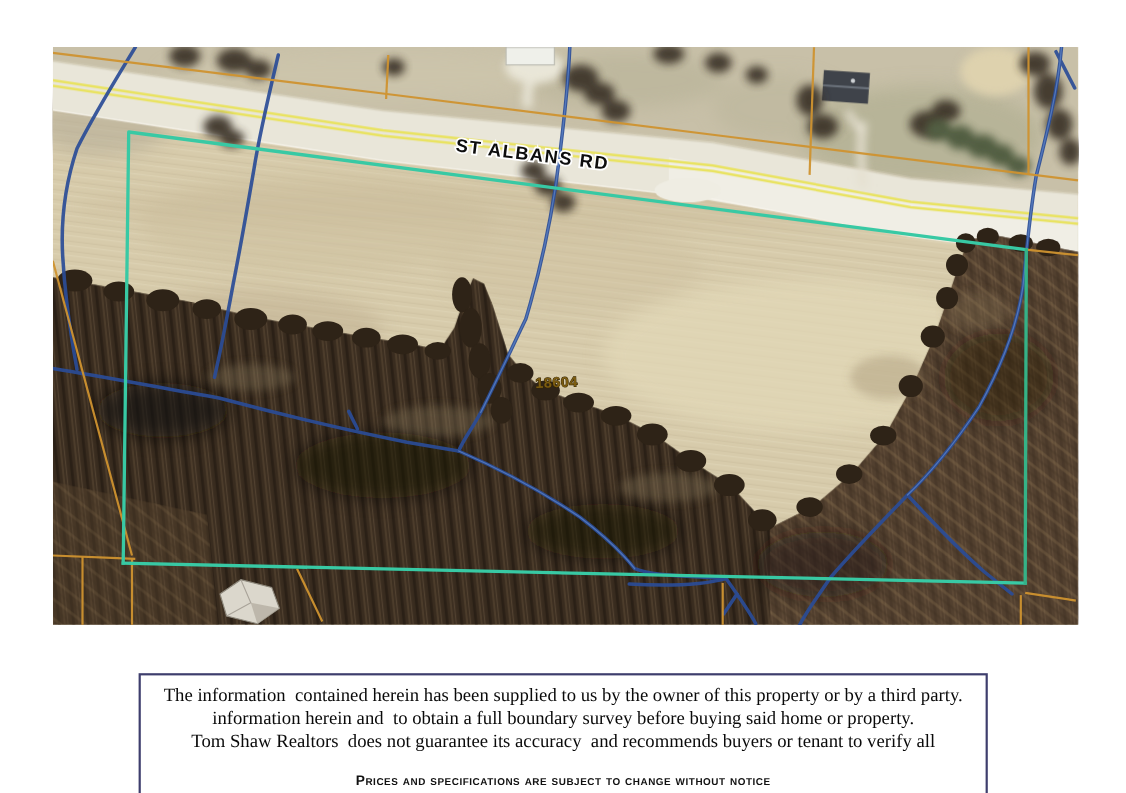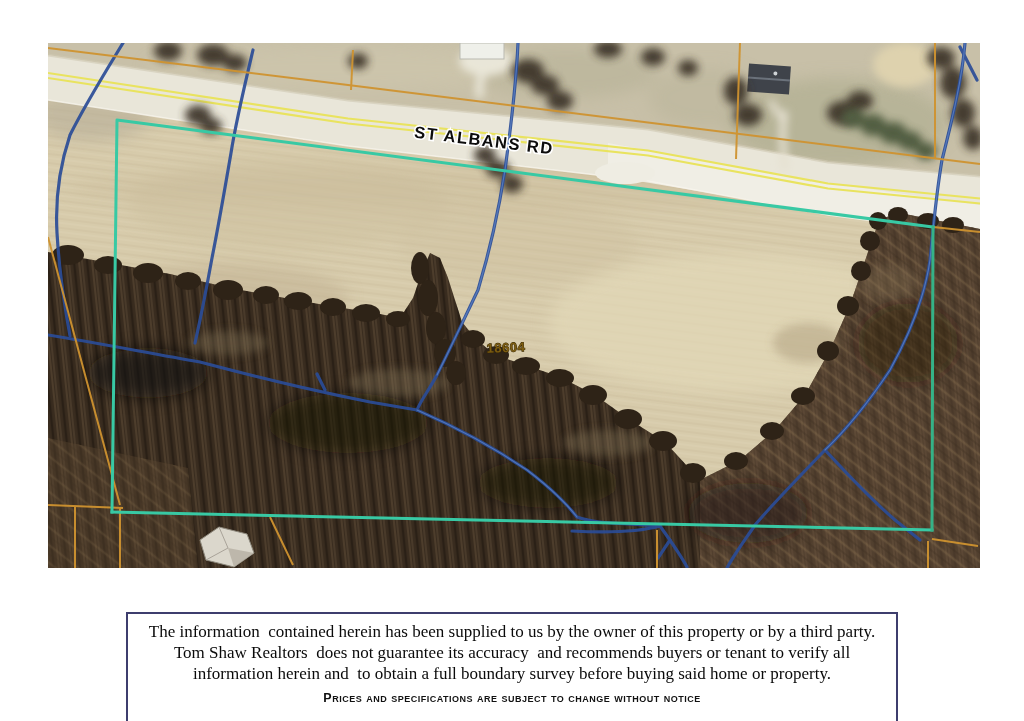--- a/index.html
+++ b/index.html
@@ -6,21 +6,21 @@
   .canvas{position:relative;width:1024px;height:721px;background:#ffffff;overflow:hidden;
           font-family:"Liberation Sans",sans-serif;}
   .map{position:absolute;left:48px;top:43px;width:932px;height:525px;}
   .map svg{display:block;}
   .disclaimer{position:absolute;left:126px;top:612px;width:772px;height:114px;
               box-sizing:border-box;border:2px solid #3e3e6d;background:#fff;
               text-align:center;padding-top:7px;}
   .disc-serif{font-family:"Liberation Serif",serif;font-size:17px;line-height:21px;
               color:#0a0a0a;white-space:pre-wrap;}
   .disc-caps{font-family:"Liberation Sans",sans-serif;font-size:12.5px;font-weight:bold;
-             font-variant:small-caps;letter-spacing:.5px;color:#111;margin-top:7px;}
+             font-variant:small-caps;letter-spacing:.5px;color:#111;margin-top:19px;}
   .maris{position:absolute;top:682px;right:8px;font-size:30px;color:#aeaeae;
          letter-spacing:1px;font-family:"Liberation Sans",sans-serif;}
 </style>
 </head>
 <body>
 
 <div class="canvas">
 
   <div class="map">
     <svg width="932" height="525" viewBox="0 0 932 525" xmlns="http://www.w3.org/2000/svg">
@@ -247,19 +247,19 @@
       </g>
 
       <text x="436" y="103" text-anchor="middle" transform="rotate(6.9 436 98)" font-family="Liberation Sans, sans-serif" font-size="16.5" font-weight="bold" letter-spacing="1.5" fill="#0d0d0d" stroke="#ffffff" stroke-width="3.2" paint-order="stroke">ST ALBANS RD</text>
 
       <text x="458" y="309" text-anchor="middle" transform="rotate(-2 458 305)" font-family="Liberation Sans, sans-serif" font-size="13" font-weight="bold" letter-spacing="0.5" fill="#7c5c10" stroke="#332506" stroke-width="0.9" paint-order="stroke">18604</text>
     </svg>
   </div>
 
   <div class="disclaimer">
     <div class="disc-serif">The information  contained herein has been supplied to us by the owner of this property or by a third party.</div>
+    <div class="disc-serif">information herein and  to obtain a full boundary survey before buying said home or property.</div>
     <div class="disc-serif">Tom Shaw Realtors  does not guarantee its accuracy  and recommends buyers or tenant to verify all</div>
-    <div class="disc-serif">information herein and  to obtain a full boundary survey before buying said home or property.</div>
     <div class="disc-caps">Prices and specifications are subject to change without notice</div>
   </div>
 
 
 </div>
 
 </body></html>

